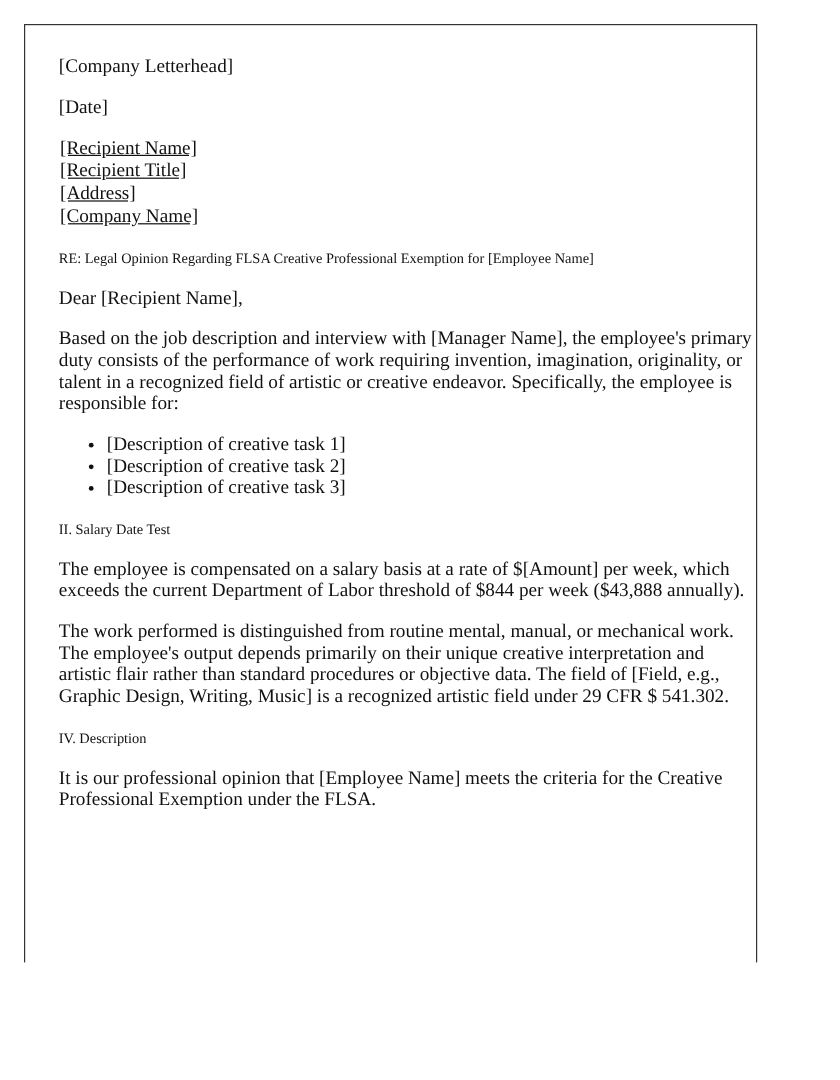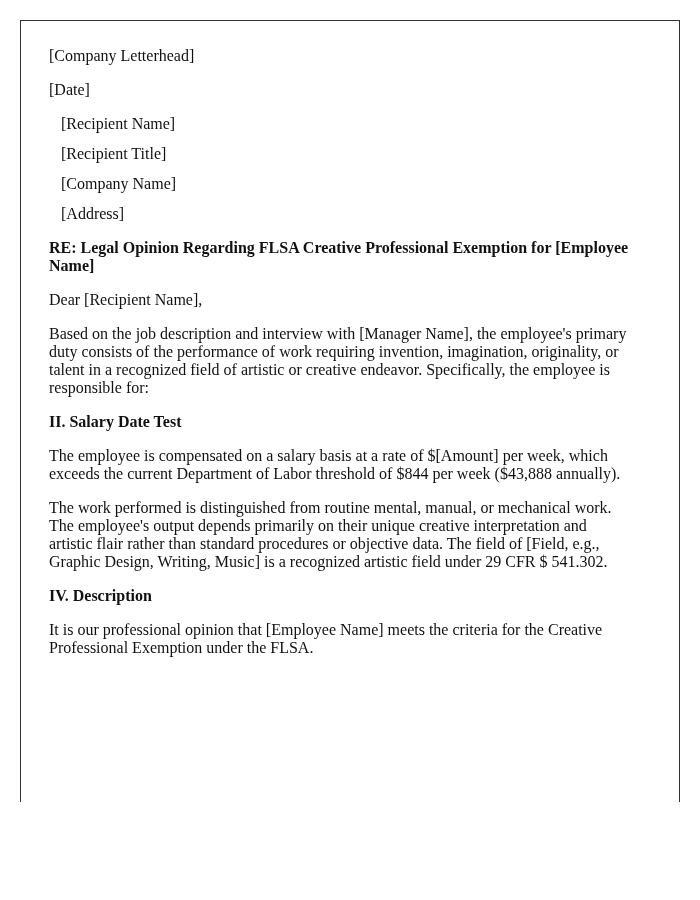--- a/index.html
+++ b/index.html
@@ -10,21 +10,21 @@
     body {
       width: 700px;
       height: 900px;
       position: relative;
       overflow: hidden;
     }
     .page-frame {
       position: absolute;
       left: 20px;
       top: 20px;
-      width: 660px;
+      width: 611px;
       height: 782px;
       overflow: hidden;
       box-sizing: border-box;
       border-top: 1px solid #333333;
       border-left: 1px solid #333333;
       border-right: 1px solid #333333;
       background: #ffffff;
     }
     .letter {
       position: absolute;
@@ -36,26 +36,27 @@
       line-height: 18px;
       color: #111111;
     }
     .letter p {
       margin: 0 0 16px 0;
     }
     .letter .block {
       margin: 0 0 16px 0;
     }
     .letter .block div {
-      margin: 12px;
+      margin: 1px;
+      text-decoration: underline;
     }
     .letter h3 {
-      font-size: 16px;
+      font-size: 12px;
       line-height: 18px;
-      font-weight: bold;
+      font-weight: normal;
       margin: 0 0 16px 0;
     }
     .letter ul {
       margin: 0 0 16px 0;
       padding-left: 40px;
     }
     .letter ul li {
       margin: 0;
       line-height: 18px;
     }
@@ -66,30 +67,35 @@
 <div class="page-frame">
   <div class="letter">
 
     <p>[Company Letterhead]</p>
 
     <p>[Date]</p>
 
     <div class="block">
       <div>[Recipient Name]</div>
       <div>[Recipient Title]</div>
+      <div>[Address]</div>
       <div>[Company Name]</div>
-      <div>[Address]</div>
     </div>
 
     <h3>RE: Legal Opinion Regarding FLSA Creative Professional Exemption for [Employee Name]</h3>
 
     <p>Dear [Recipient Name],</p>
 
 
     <p>Based on the job description and interview with [Manager Name], the employee's primary duty consists of the performance of work requiring invention, imagination, originality, or talent in a recognized field of artistic or creative endeavor. Specifically, the employee is responsible for:</p>
+    <ul>
+      <li>[Description of creative task 1]</li>
+      <li>[Description of creative task 2]</li>
+      <li>[Description of creative task 3]</li>
+    </ul>
 
     <h3>II. Salary Date Test</h3>
     <p>The employee is compensated on a salary basis at a rate of $[Amount] per week, which exceeds the current Department of Labor threshold of $844 per week ($43,888 annually).</p>
 
     <p>The work performed is distinguished from routine mental, manual, or mechanical work. The employee's output depends primarily on their unique creative interpretation and artistic flair rather than standard procedures or objective data. The field of [Field, e.g., Graphic Design, Writing, Music] is a recognized artistic field under 29 CFR $ 541.302.</p>
 
     <h3>IV. Description</h3>
     <p>It is our professional opinion that [Employee Name] meets the criteria for the Creative Professional Exemption under the FLSA.</p>
 
   </div>

